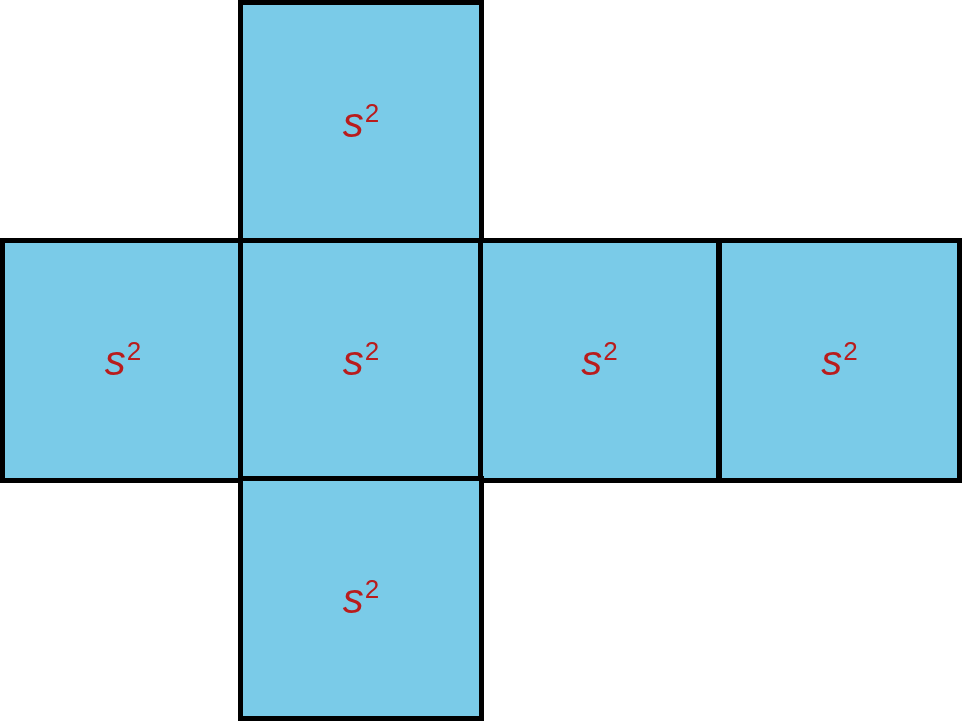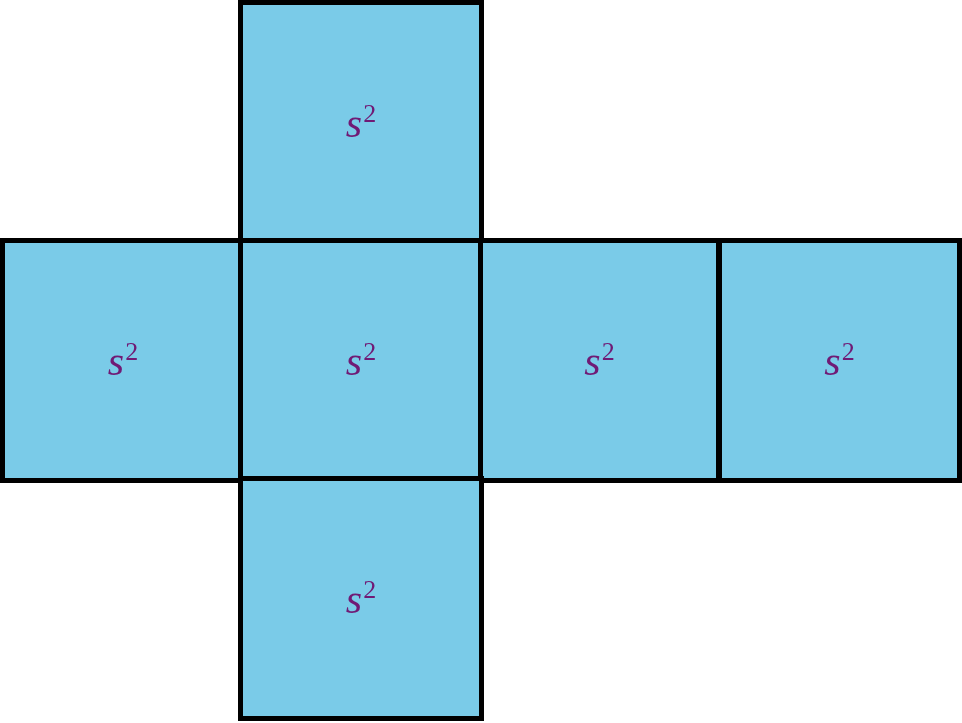--- a/index.html
+++ b/index.html
@@ -20,25 +20,25 @@
   .face {
     position: absolute;
     box-sizing: border-box;
     background: #7ACBE8;
     border: 5px solid #000000;
     display: flex;
     align-items: center;
     justify-content: center;
   }
   .face-label {
-    font-family: Liberation Serif, serif;
+    font-family: Liberation Sans, sans-serif;
     font-style: italic;
     font-size: 42px;
     line-height: 1;
-    color: #701a75;
+    color: #b91c1c;
     letter-spacing: 0;
     user-select: none;
     white-space: nowrap;
   }
   .face-label sup {
     font-size: 0.62em;
     font-style: normal;
     vertical-align: super;
     line-height: 0;
     margin-left: 1px;

